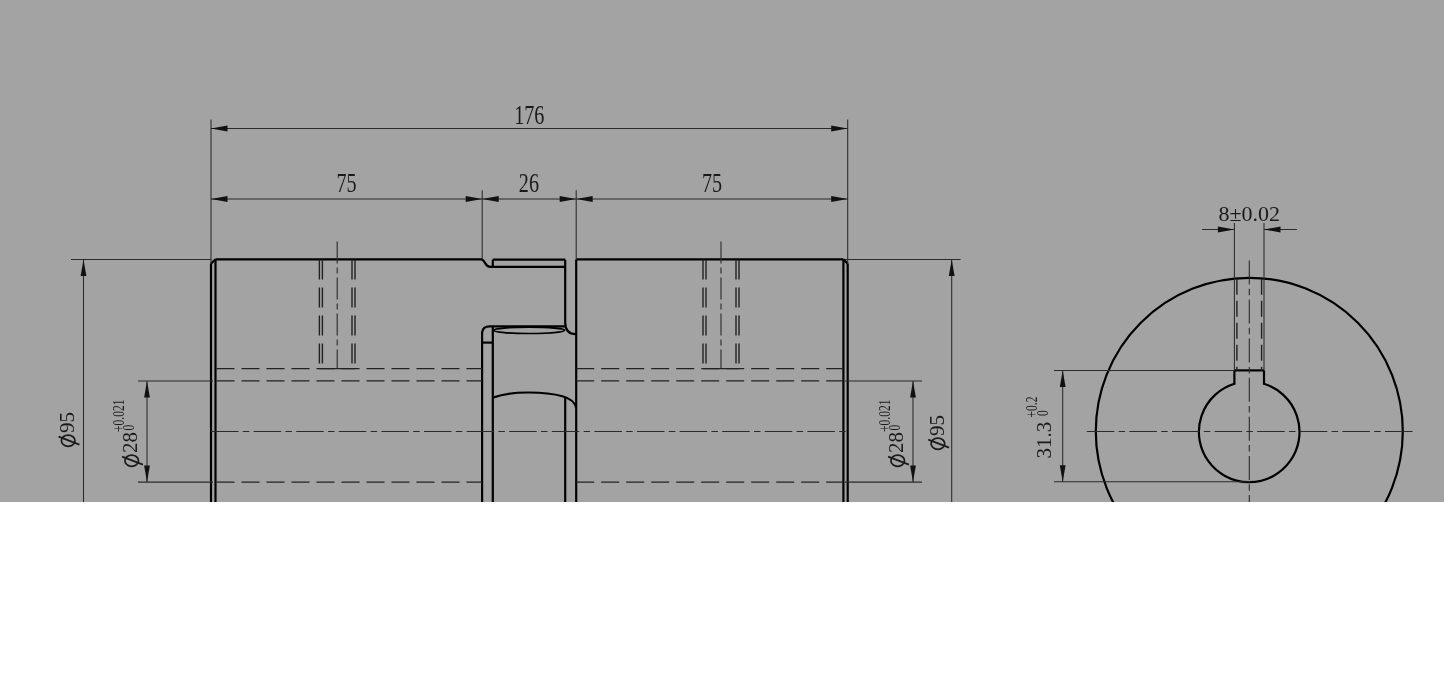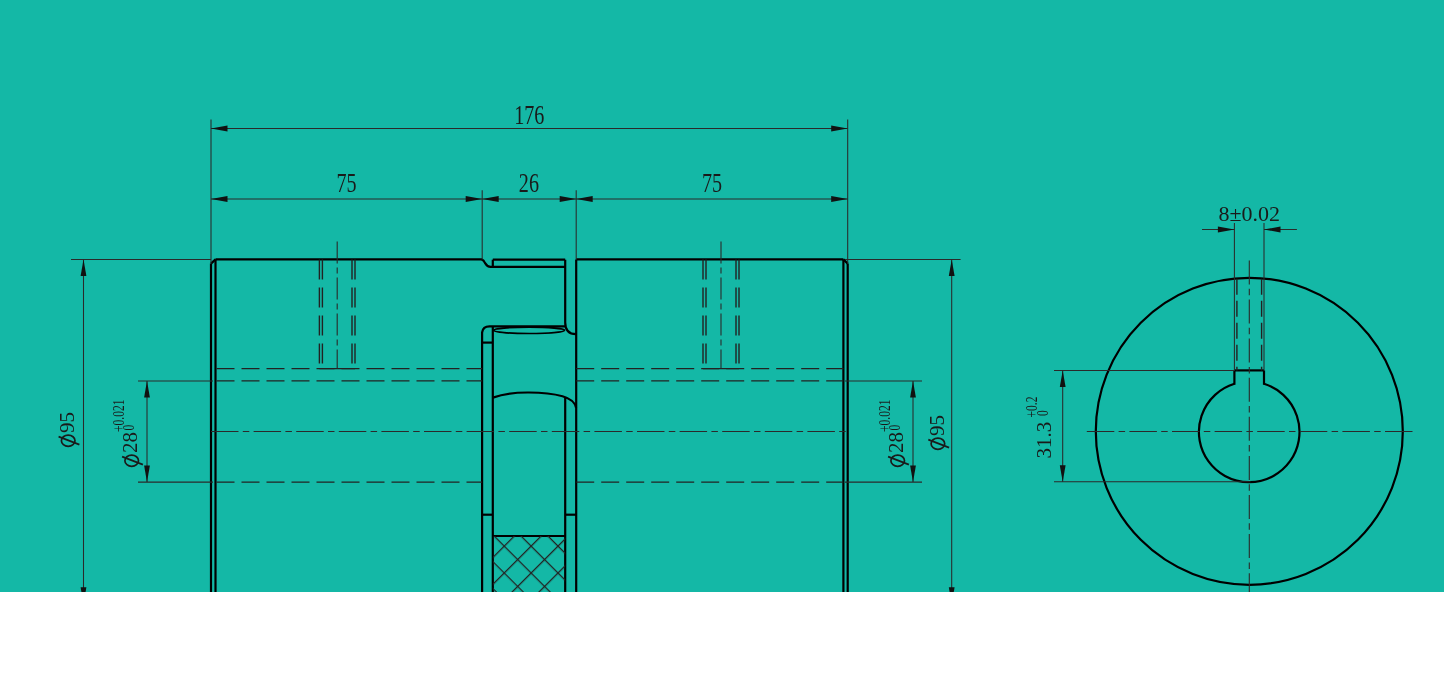--- a/index.html
+++ b/index.html
@@ -1,16 +1,16 @@
 <!DOCTYPE html>
 <html><head>
 <meta charset="utf-8">
 <style>
 html,body{margin:0;padding:0;background:#ffffff;}
-#page{position:relative;width:1444px;height:592px;background:#14b8a6;overflow:hidden;}
+#page{position:relative;width:1444px;height:502px;background:#a3a3a3;overflow:hidden;}
 svg{position:absolute;left:0;top:0;}
 text{font-family:"Liberation Serif", serif;fill:#1a1a1a;}
 </style>
 </head>
 <body>
 
 <div id="page">
 <svg width="1444" height="679" viewBox="0 0 1444 679">
 <defs>
 <path id="ar" d="M0 0 L16.5 -2.9 L16.5 2.9 Z" fill="#111"></path>

